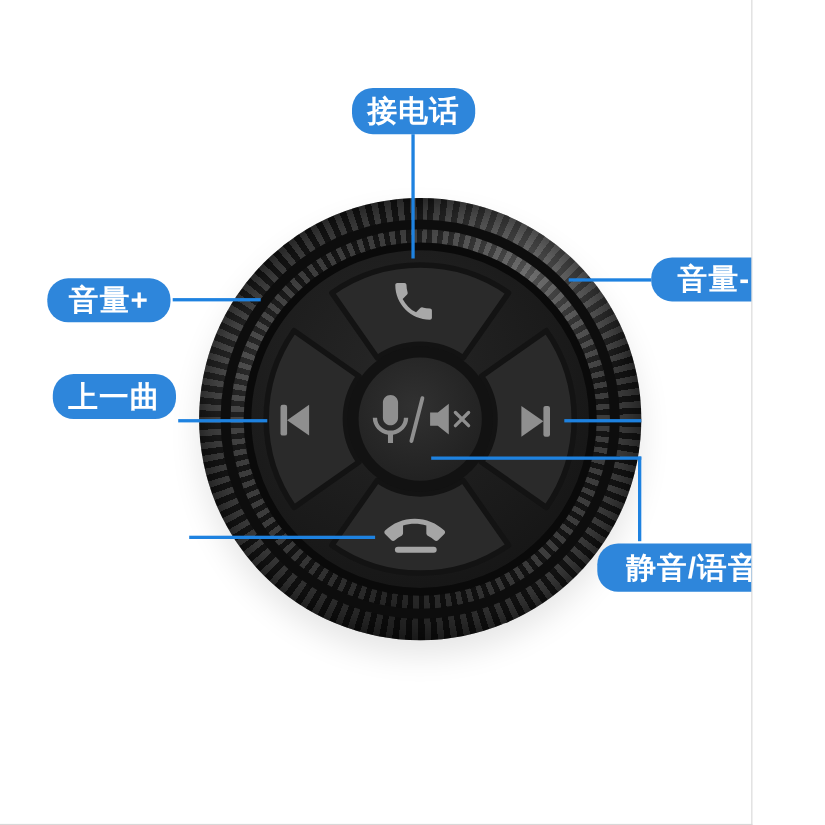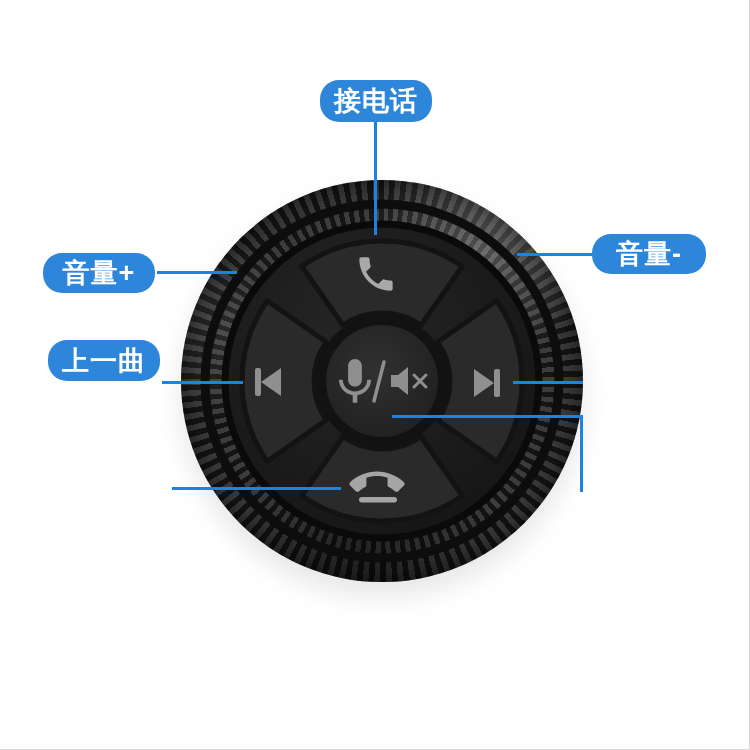--- a/index.html
+++ b/index.html
@@ -1,17 +1,17 @@
 <!DOCTYPE html>
 <html><head>
 <meta charset="utf-8">
 <style>
   html,body{margin:0;padding:0;background:#fff;}
   .canvas{
-    position:relative;width:750px;height:750px;background:#ffffff;
+    position:relative;width:684px;height:750px;background:#ffffff;
     border-right:1px solid #d8d8d8;border-bottom:1px solid #d8d8d8;
     box-sizing:border-box;overflow:hidden;
     font-family:"Liberation Sans","DejaVu Sans",sans-serif;
   }
   
   .label{
     position:absolute;display:flex;align-items:center;justify-content:center;
     background:#2e86db;color:#ffffff;font-size:27px;font-weight:600;
     border-radius:19px;letter-spacing:1px;white-space:nowrap;
   }
@@ -108,14 +108,15 @@
   <div class="line" style="left:162px;top:381px;width:81px;height:3px"></div>
   <div class="line" style="left:513px;top:381px;width:70px;height:3px"></div>
   <div class="line" style="left:172px;top:487px;width:169px;height:3px"></div>
   <div class="line" style="left:392px;top:415px;width:191px;height:3px"></div>
   <div class="line" style="left:580px;top:415px;width:3px;height:77px"></div>
 
   <div class="label" style="left:320px;top:80px;width:112px;height:42px">接电话</div>
   <div class="label" style="left:592px;top:234px;width:114px;height:40px">音量-</div>
   <div class="label" style="left:43px;top:253px;width:112px;height:40px">音量+</div>
   <div class="label" style="left:48px;top:340px;width:112px;height:41px">上一曲</div>
+  <div class="label" style="left:543px;top:494px;width:173px;height:44px">静音/语音</div>
 
 </div>
 
 </body></html>

